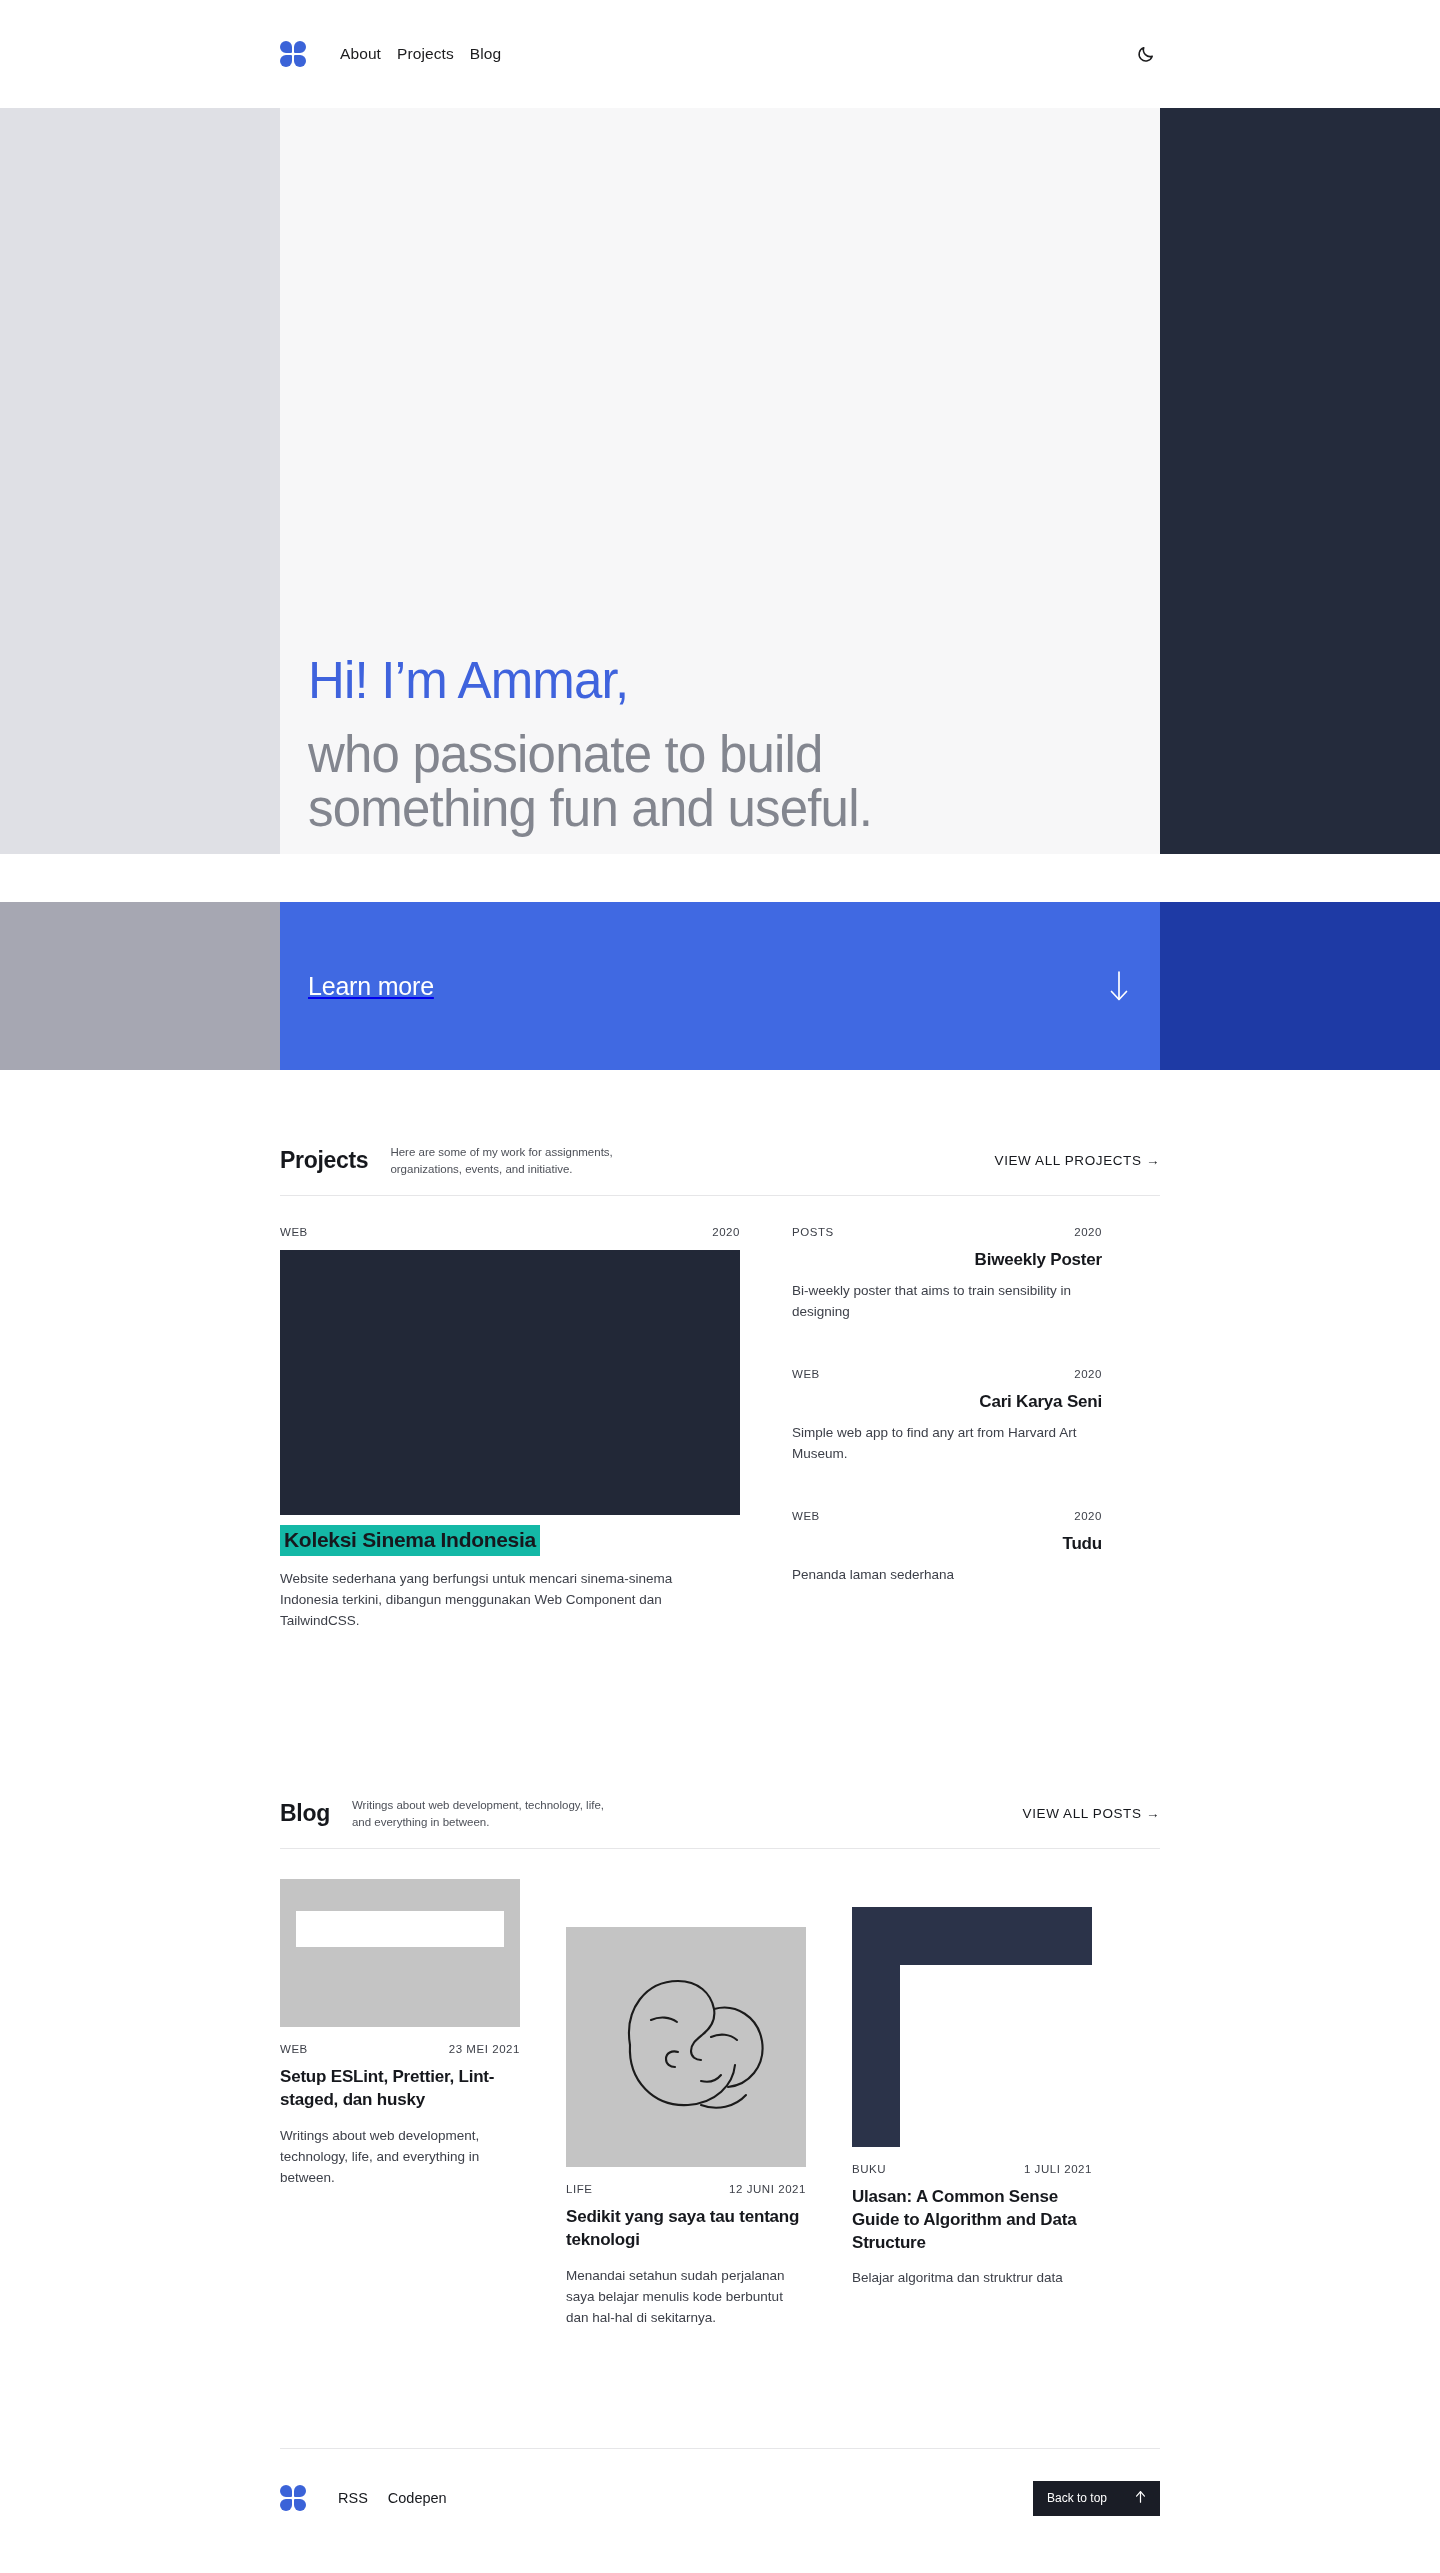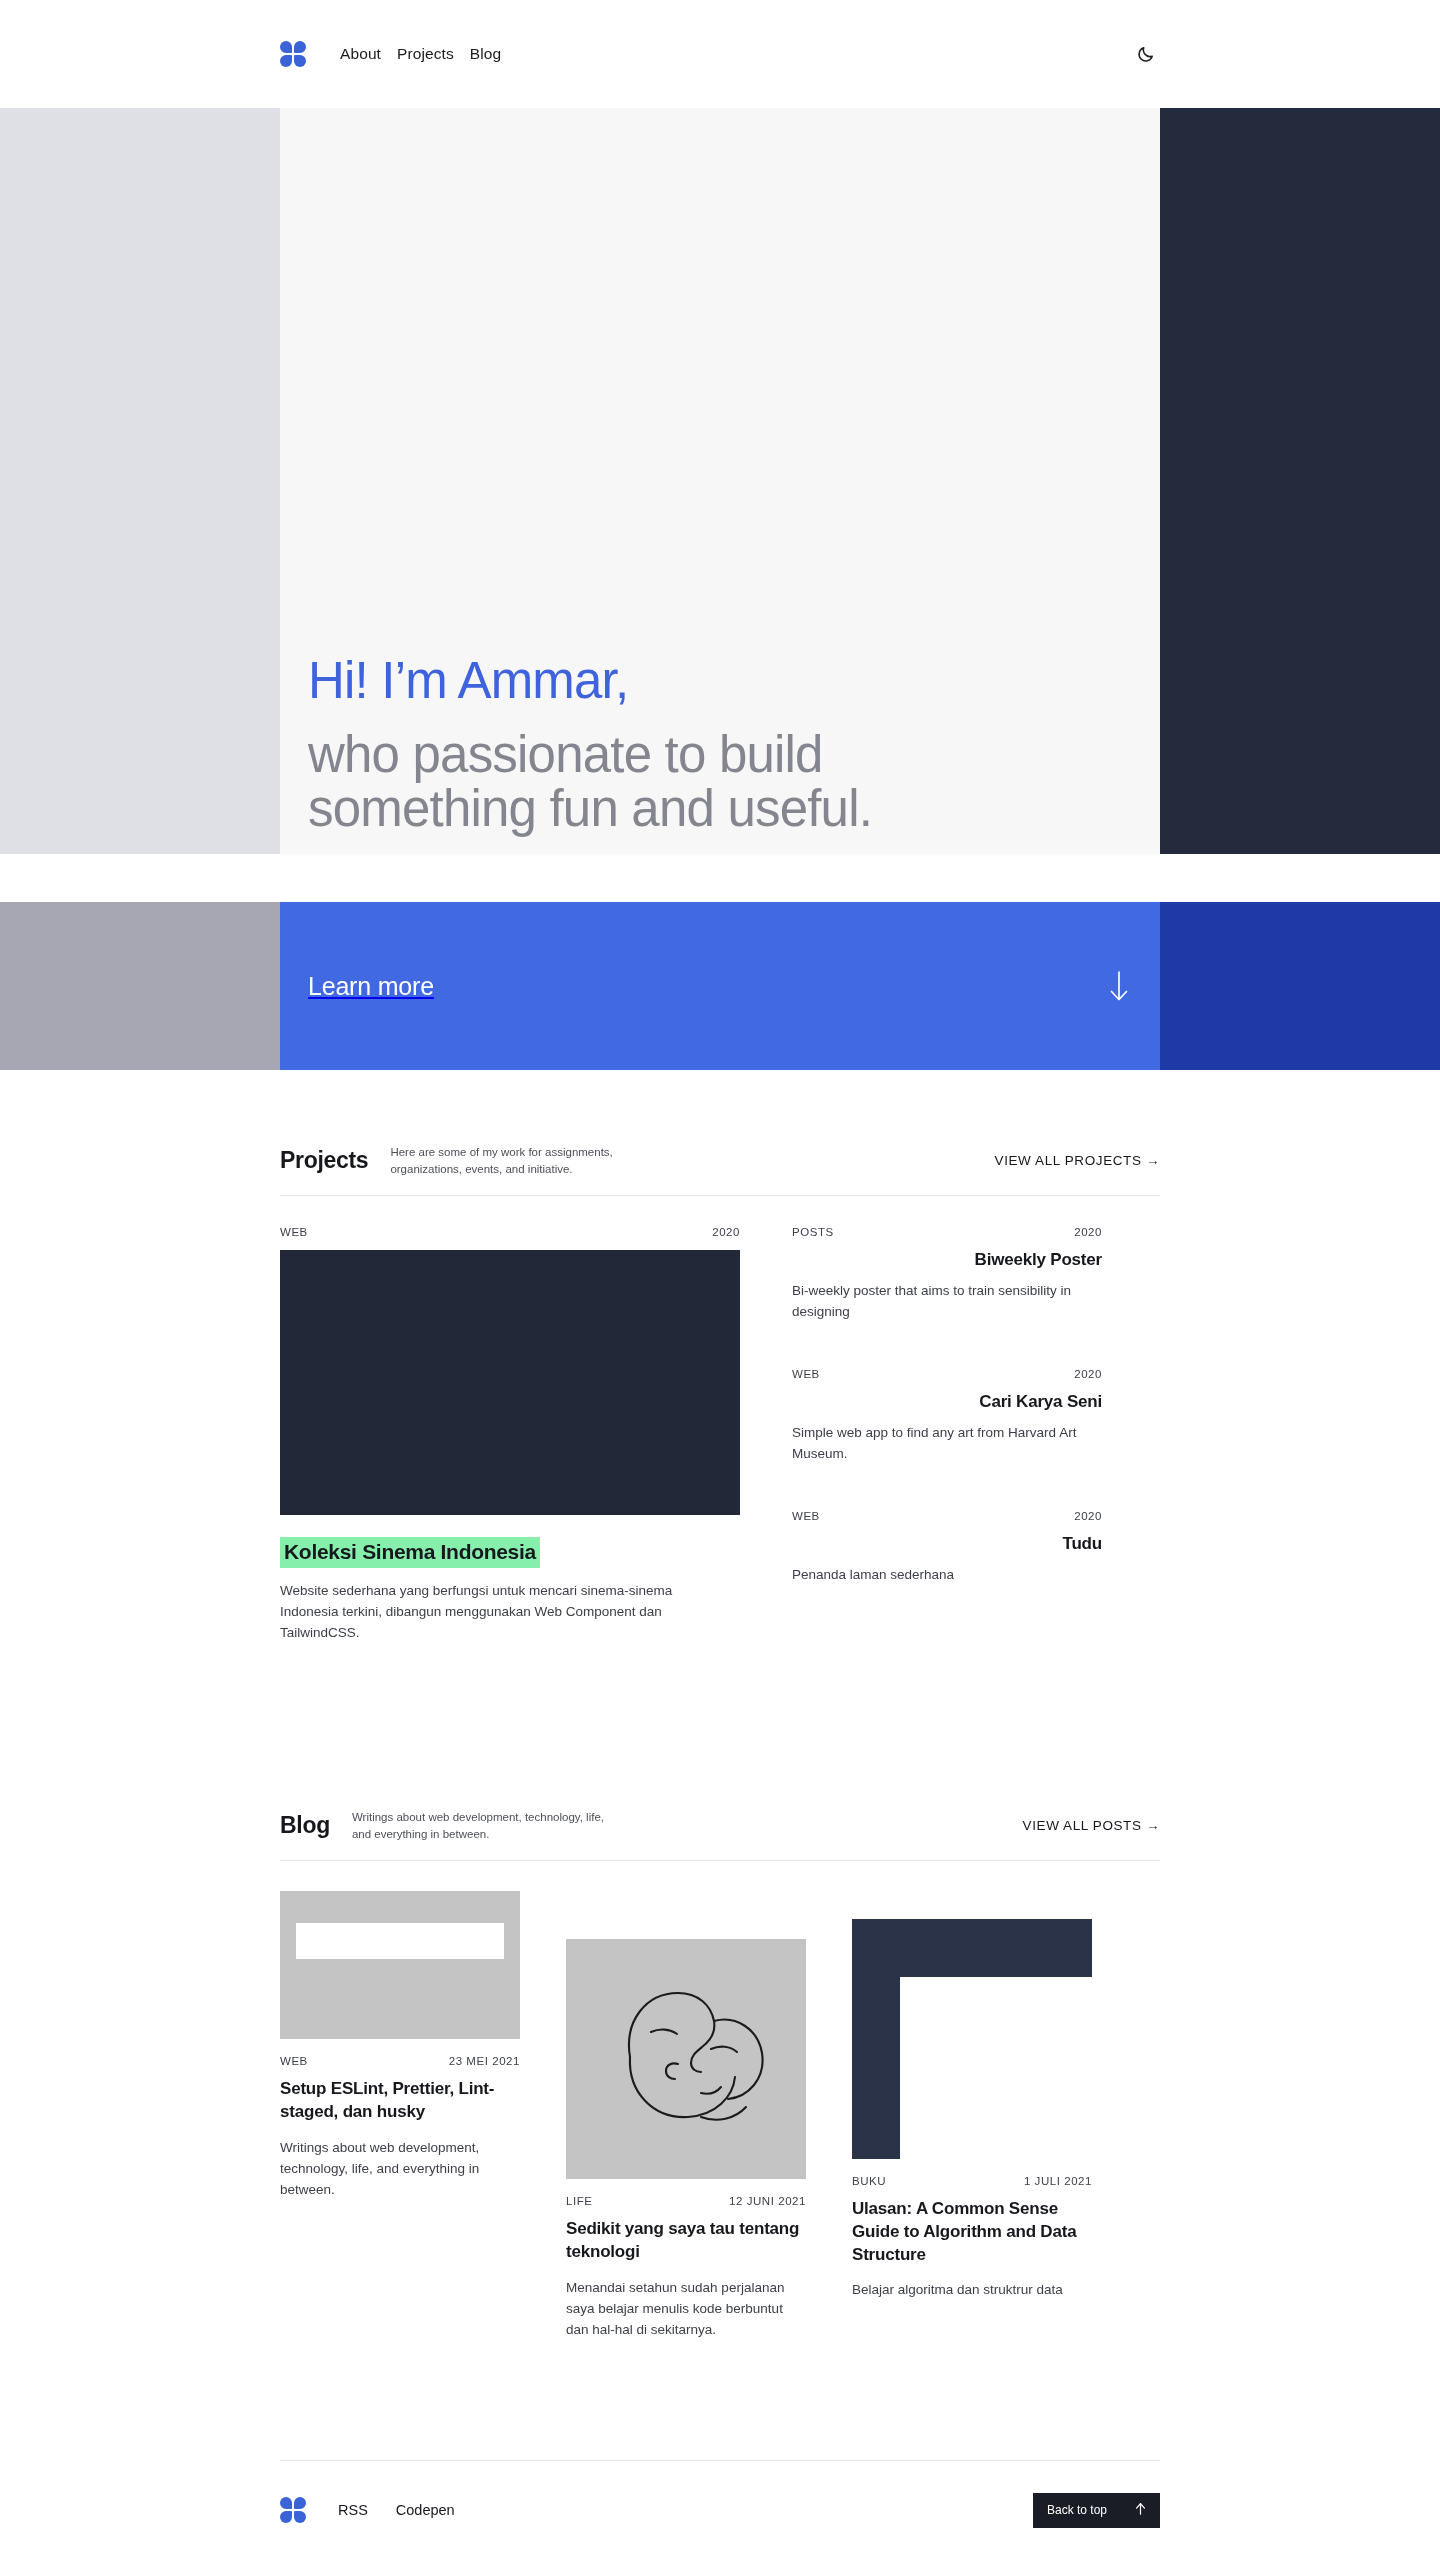--- a/index.html
+++ b/index.html
@@ -161,27 +161,27 @@
     color: #3d4049;
     padding-bottom: 12px;
   }
   .proj-thumb {
     width: 460px;
     height: 265px;
     background: #222837;
   }
   .proj-title-hl {
     display: inline-block;
-    background: #86efac;
+    background: #14b8a6;
     color: #16181d;
     font-size: 21px;
     font-weight: 700;
     letter-spacing: -0.3px;
     padding: 3px 4px 4px 4px;
-    margin-top: 22px;
+    margin-top: 10px;
   }
   .proj-desc {
     margin-top: 13px;
     font-size: 13.5px;
     line-height: 1.55;
     color: #3d4049;
     max-width: 440px;
   }
 
   .side-item { margin-bottom: 46px; }
@@ -266,21 +266,21 @@
     border-top: 1px solid #e6e6e8;
   }
   .footer {
     width: 880px;
     margin: 0 auto;
     height: 98px;
     display: flex;
     align-items: center;
   }
   .footer .logo { margin-right: 32px; }
-  .footer-links { display: flex; gap: 28px; }
+  .footer-links { display: flex; gap: 20px; }
   .footer-link {
     font-size: 14.5px;
     color: #16181d;
     text-decoration: none;
   }
   .back-top {
     margin-left: auto;
     background: #1a1d26;
     color: #ffffff;
     border: none;

